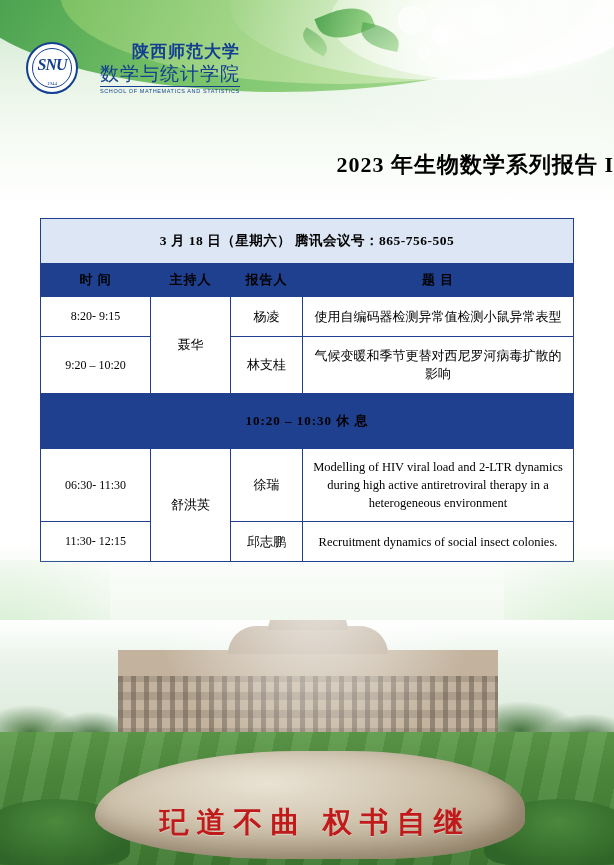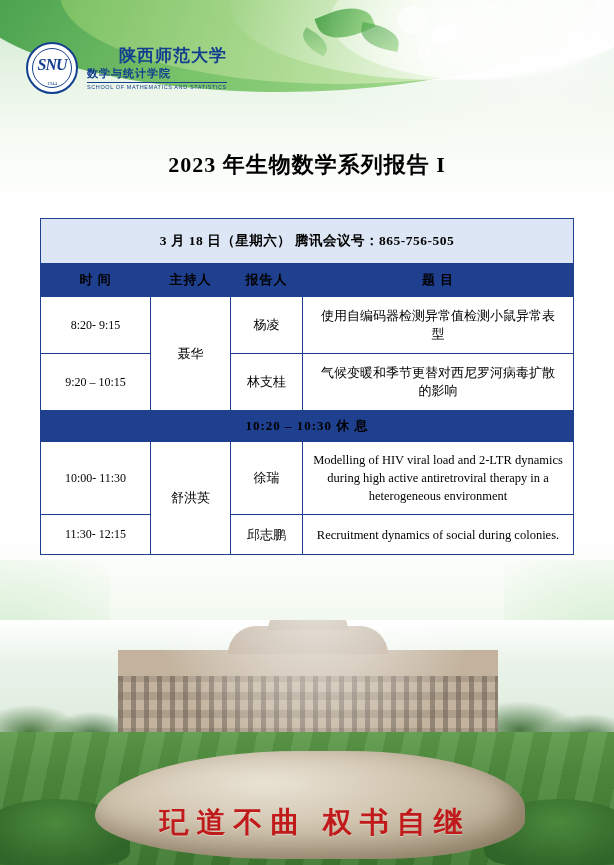--- a/index.html
+++ b/index.html
@@ -78,21 +78,21 @@
   .b2 { width: 16px; height: 16px; left: 432px; top: 26px; }
   .b3 { width: 10px; height: 10px; left: 418px; top: 46px; }
   .b4 { width: 34px; height: 34px; left: 470px; top: 2px; opacity: 0.5; }
 
   
   .logo-block {
     position: absolute;
     left: 26px; top: 42px;
     display: flex;
     align-items: center;
-    gap: 9px;
+    gap: 22px;
   }
   .logo-seal {
     width: 48px; height: 48px;
     border-radius: 50%;
     border: 2px solid #123f8f;
     background: #ffffff;
     position: relative;
     flex: none;
   }
   .logo-seal::before {
@@ -128,42 +128,42 @@
   }
   .logo-cn1 {
     font-size: 17px;
     font-weight: bold;
     color: #123f8f;
     letter-spacing: 1px;
     line-height: 1.15;
     margin-left: 32px;
   }
   .logo-cn2 {
-    font-size: 11px;
-    font-weight: bold;
+    font-size: 19px;
+    font-weight: normal;
     color: #123f8f;
     letter-spacing: 1px;
     line-height: 1.15;
   }
   .logo-en {
     font-family: "Liberation Sans", sans-serif;
     font-size: 5.5px;
     color: #123f8f;
     letter-spacing: 0.6px;
     border-top: 1px solid #123f8f;
     padding-top: 1px;
     margin-top: 1px;
   }
 
   
   .poster-title {
     position: absolute;
     left: 0; right: 0;
     top: 150px;
-    text-align: center;
+    text-align: right;
     font-size: 22px;
     font-weight: bold;
     color: #000000;
     letter-spacing: 1px;
   }
 
   
   .table-wrap {
     position: absolute;
     left: 40px;
@@ -205,34 +205,34 @@
   .cell-chair {
     font-size: 13px;
     margin-left: 33px;
   }
   .cell-speaker {
     font-size: 13px;
     padding: 10px 2px;
   }
   .cell-topic-cn {
     font-size: 13px;
-    padding: 10px 18px;
+    padding: 10px 10px;
   }
   .cell-topic-en {
     font-size: 12.5px;
     padding: 9px 8px;
     line-height: 1.45;
     font-family: "Liberation Serif", serif;
   }
   .row-break td {
     background: #1f3f8f;
     color: #ffffff;
     font-size: 13px;
     font-weight: bold;
-    padding: 6px 4px;
+    padding: 18px 4px;
     letter-spacing: 1px;
   }
 
   
   .bottom-art {
     position: absolute;
     left: 0; bottom: 0;
     width: 614px; height: 245px;
     overflow: hidden;
   }
@@ -395,39 +395,39 @@
           <td>题  目</td>
         </tr>
 
         <tr>
           <td class="cell-time">8:20- 9:15</td>
           <td class="cell-chair" rowspan="2">聂华</td>
           <td class="cell-speaker">杨凌</td>
           <td class="cell-topic-cn">使用自编码器检测异常值检测小鼠异常表型</td>
         </tr>
         <tr>
-          <td class="cell-time">9:20 – 10:15</td>
+          <td class="cell-time">9:20 – 10:20</td>
           <td class="cell-speaker">林支桂</td>
           <td class="cell-topic-cn">气候变暖和季节更替对西尼罗河病毒扩散的影响</td>
         </tr>
 
         <tr class="row-break">
           <td colspan="4">10:20 – 10:30  休  息</td>
         </tr>
 
         <tr>
-          <td class="cell-time">10:00- 11:30</td>
+          <td class="cell-time">06:30- 11:30</td>
           <td class="cell-chair" rowspan="2">舒洪英</td>
           <td class="cell-speaker">徐瑞</td>
           <td class="cell-topic-en">Modelling of HIV viral load and 2-LTR dynamics during high active antiretroviral therapy in a heterogeneous environment</td>
         </tr>
         <tr>
           <td class="cell-time">11:30- 12:15</td>
           <td class="cell-speaker">邱志鹏</td>
-          <td class="cell-topic-en">Recruitment dynamics of social during colonies.</td>
+          <td class="cell-topic-en">Recruitment dynamics of social insect colonies.</td>
         </tr>
       </tbody>
     </table>
   </div>
 
   <div class="side-glow-l"></div>
   <div class="side-glow-r"></div>
 
   <div class="bottom-art">
     <div class="sky"></div>

